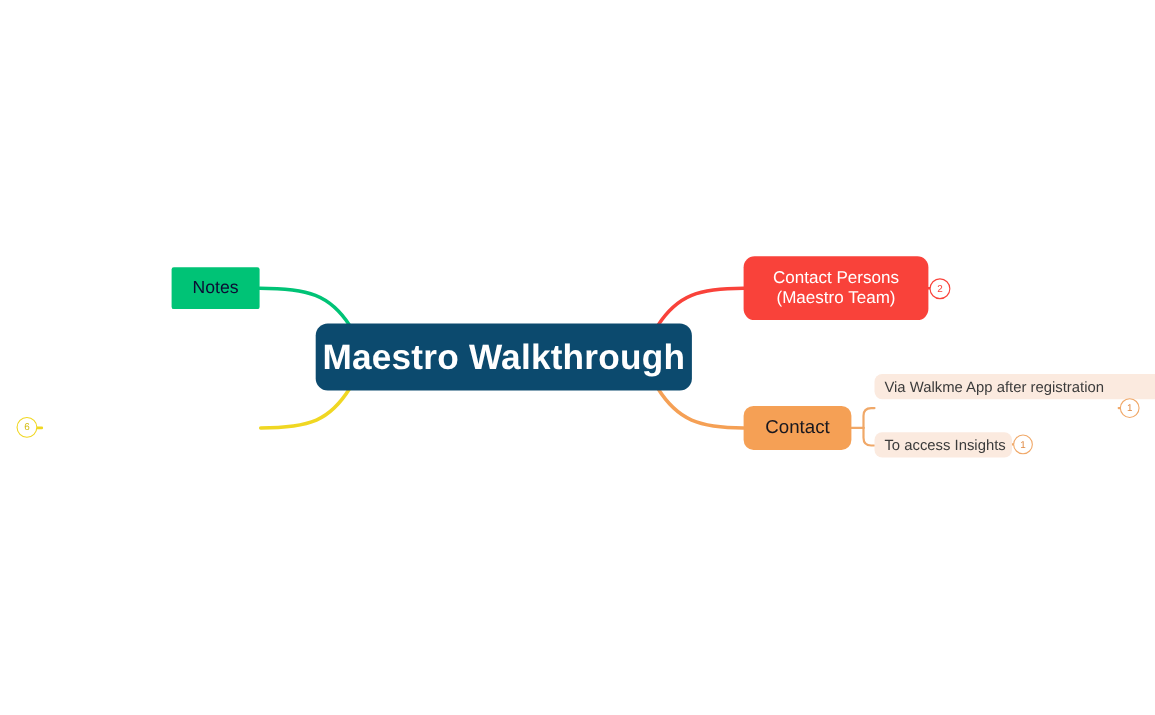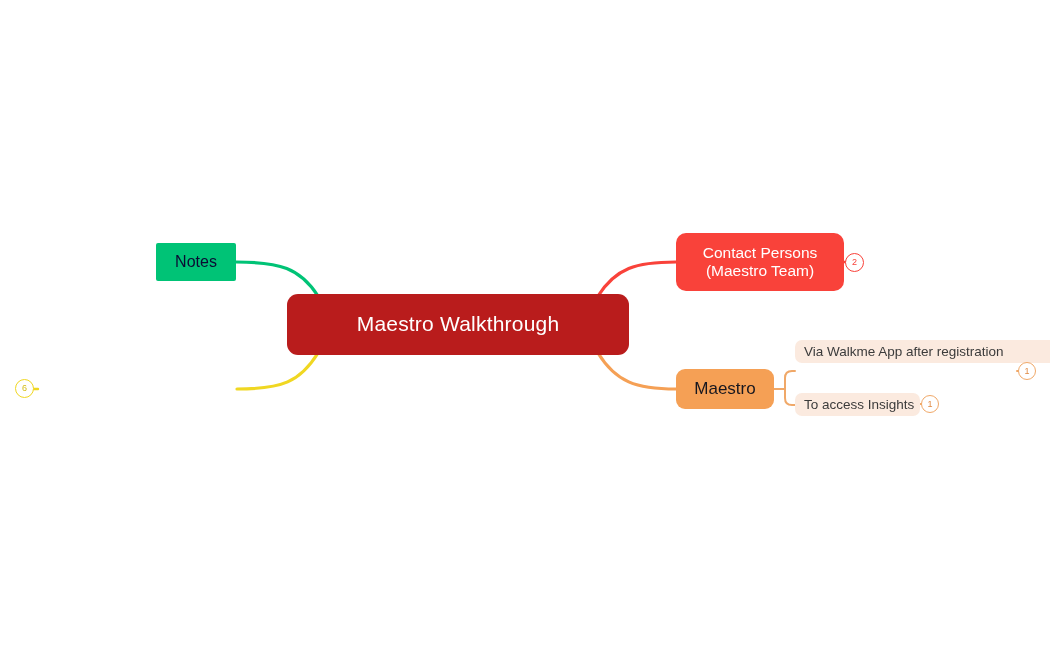--- a/index.html
+++ b/index.html
@@ -38,24 +38,24 @@
     line-height: 1.18;
   }
 
   
   .node-root {
     left: 287px;
     top: 294px;
     width: 342px;
     height: 61px;
     border-radius: 11px;
-    background: #b91c1c;
+    background: #0c4a6e;
     color: #ffffff;
-    font-size: 21px;
-    font-weight: 400;
+    font-size: 32px;
+    font-weight: 700;
     letter-spacing: 0.2px;
   }
 
   
   .node-notes {
     left: 156px;
     top: 243px;
     width: 80px;
     height: 38px;
     border-radius: 2px;
@@ -207,21 +207,21 @@
 
   <div class="node node-contact">
     <span>Contact Persons
 (Maestro Team)</span>
   </div>
   <div class="badge badge-contact">
     <span>2</span>
   </div>
 
   <div class="node node-access">
-    <span>Maestro</span>
+    <span>Contact</span>
   </div>
 
   <div class="node node-child node-walkme">
     <span>Via Walkme App after registration</span>
   </div>
   <div class="badge badge-walkme">
     <span>1</span>
   </div>
 
   <div class="node node-child node-insights">

